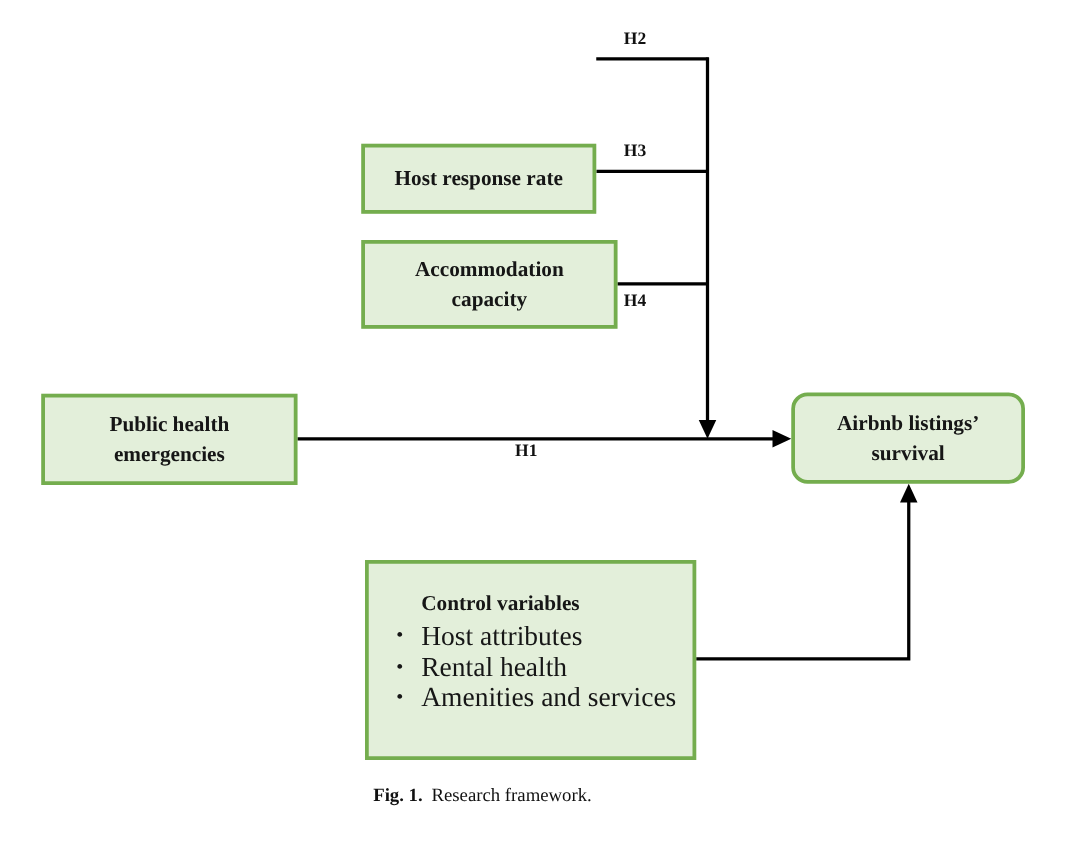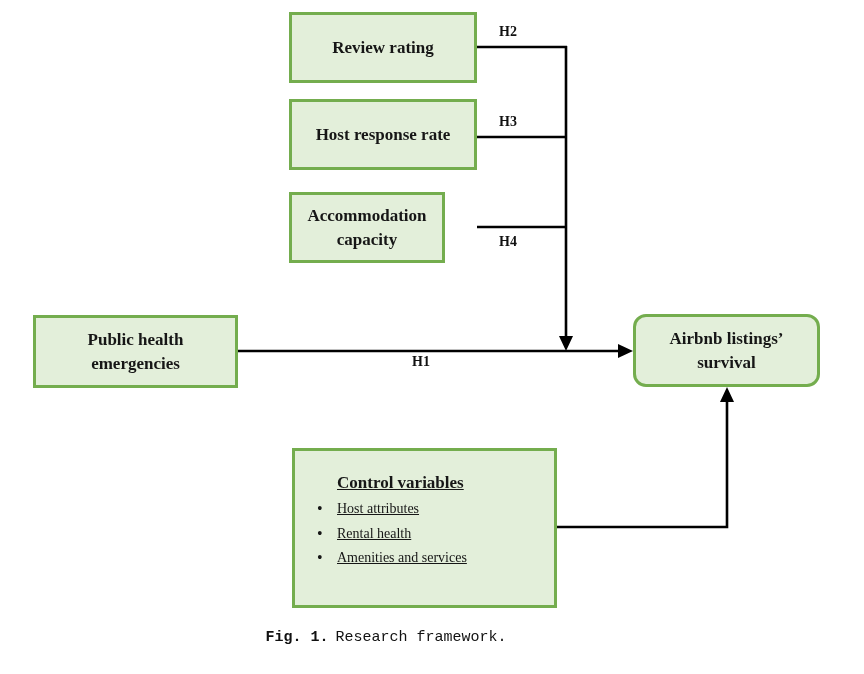--- a/index.html
+++ b/index.html
@@ -17,41 +17,41 @@
     background:#e3efda;
     border:3px solid #74ad4e;
     display:flex;align-items:center;justify-content:center;
     text-align:center;
     font-weight:bold;
     font-size:17px;
     line-height:24px;
     color:#161616;
   }
   .box-review{left:289px;top:12px;width:188px;height:71px;}
-  .box-host{left:289px;top:99px;width:188px;height:71px;font-family:Liberation Serif, serif;}
-  .box-accommodation{left:289px;top:192px;width:156px;height:71px;padding:0 14px;}
+  .box-host{left:289px;top:115px;width:188px;height:56px;font-family:Liberation Serif, serif;}
+  .box-accommodation{left:289px;top:192px;width:205px;height:71px;padding:0 14px;}
   .box-public{left:33px;top:315px;width:205px;height:73px;padding:0 18px;}
   .box-airbnb{left:633px;top:314px;width:187px;height:73px;padding:0 14px;border-radius:13px;}
   .box-control{
     left:292px;top:448px;width:265px;height:160px;
     display:block;text-align:left;font-weight:normal;
   }
-  .ctrl-inner{padding:20px 0 0 16px;text-decoration:underline;}
+  .ctrl-inner{padding:20px 0 0 16px;}
   .ctrl-title{
     margin-left:26px;
     font-weight:bold;
     font-size:17px;
     line-height:24px;
     color:#161616;
   }
   .ctrl-list{list-style:none;margin:2px 0 0 0;padding:0;}
   .ctrl-list li{
     position:relative;
     padding-left:26px;
-    font-size:14px;
+    font-size:22px;
     line-height:24.5px;
     color:#161616;
   }
   .ctrl-list li::before{
     content:"•";
     position:absolute;left:6px;top:0;
     font-size:16px;
   }
   .hlabel{
     position:absolute;
@@ -64,21 +64,20 @@
   .hlabel-h2{left:485px;top:24px;}
   .hlabel-h3{left:485px;top:114px;}
   .hlabel-h4{left:485px;top:204px;margin-top:30px;}
   .hlabel-h1{left:398px;top:354px;}
   .caption{
     position:absolute;
     left:0;top:629px;width:772px;
     text-align:center;
     font-size:15px;
     color:#111111;
-    font-family:Liberation Mono, monospace;
   }
   .caption .cap-label{font-weight:bold;margin-right:7px;}
 </style>
 </head>
 <body>
 
 <div class="canvas">
 
   <svg class="connectors" viewBox="0 0 864 674" xmlns="http://www.w3.org/2000/svg">
 
@@ -91,23 +90,20 @@
     <line x1="566" y1="46" x2="566" y2="338" stroke="#000000" stroke-width="2.6"></line>
     <polygon points="559,336 573,336 566,351" fill="#000000"></polygon>
 
     <line x1="220" y1="351" x2="620" y2="351" stroke="#000000" stroke-width="2.6"></line>
     <polygon points="618,344 618,358 633,351" fill="#000000"></polygon>
 
     <polyline points="556,527 727,527 727,400" fill="none" stroke="#000000" stroke-width="2.6"></polyline>
     <polygon points="720,402 734,402 727,387" fill="#000000"></polygon>
   </svg>
 
-  <div class="box box-review">
-    <span>Review rating</span>
-  </div>
 
   <div class="box box-host">
     <span>Host response rate</span>
   </div>
 
   <div class="box box-accommodation">
     <span>Accommodation capacity</span>
   </div>
 
   <div class="box box-public">

